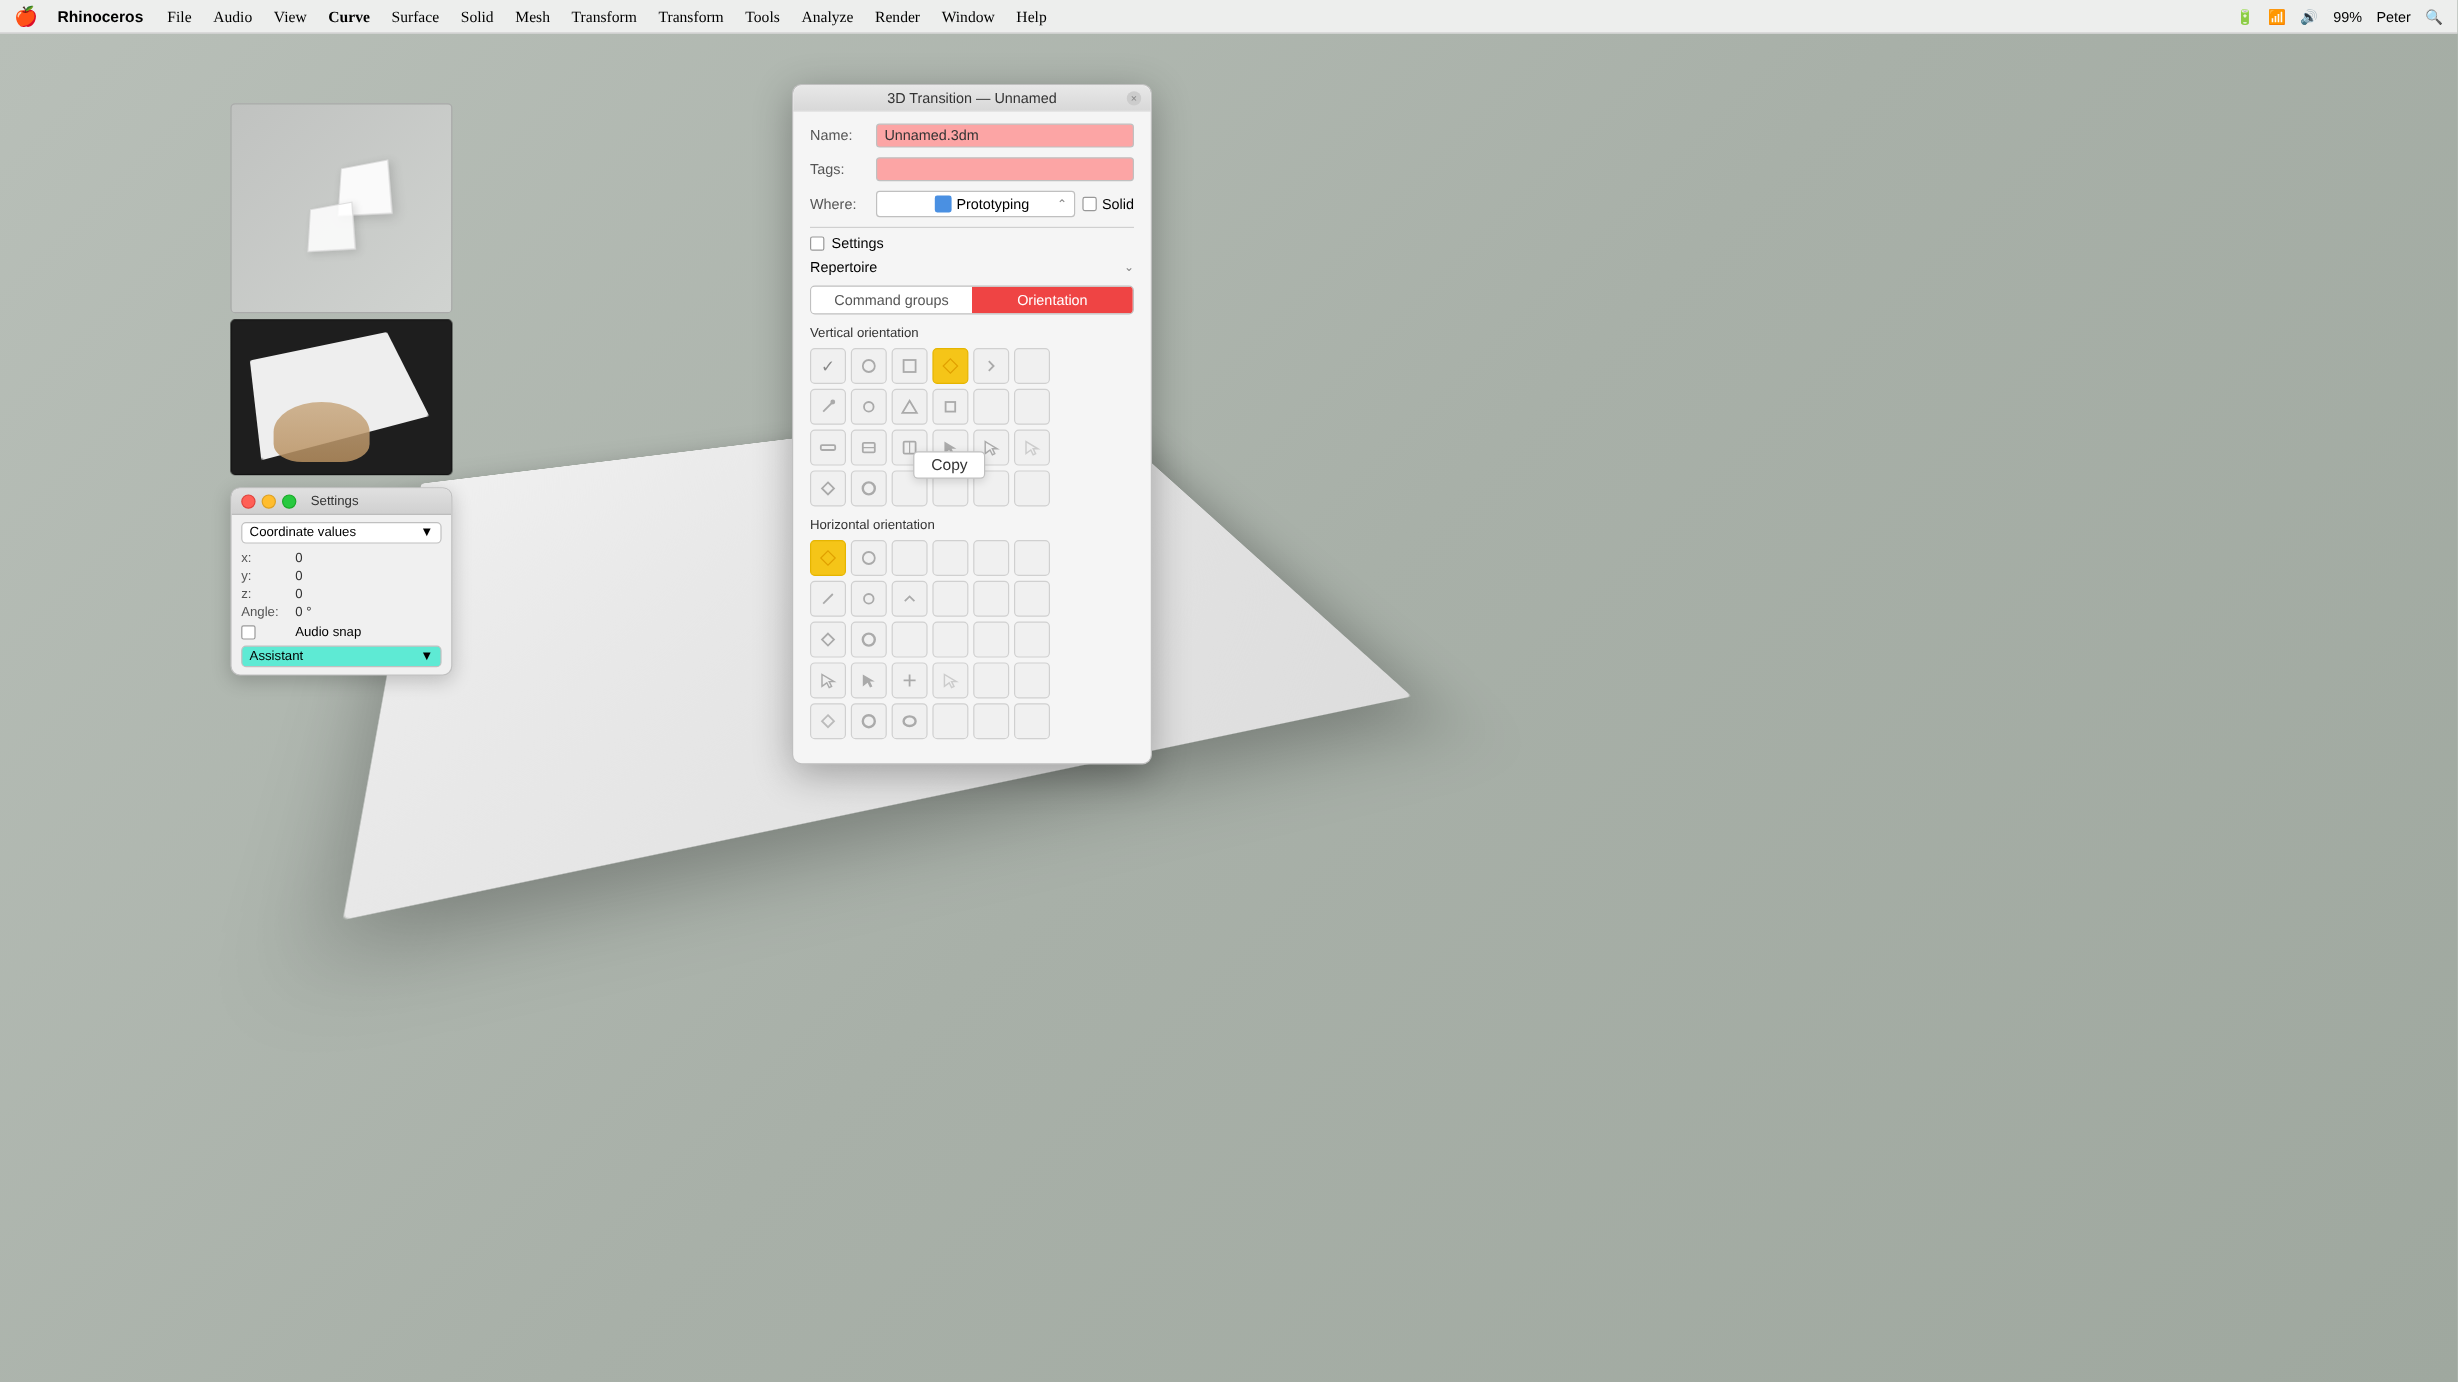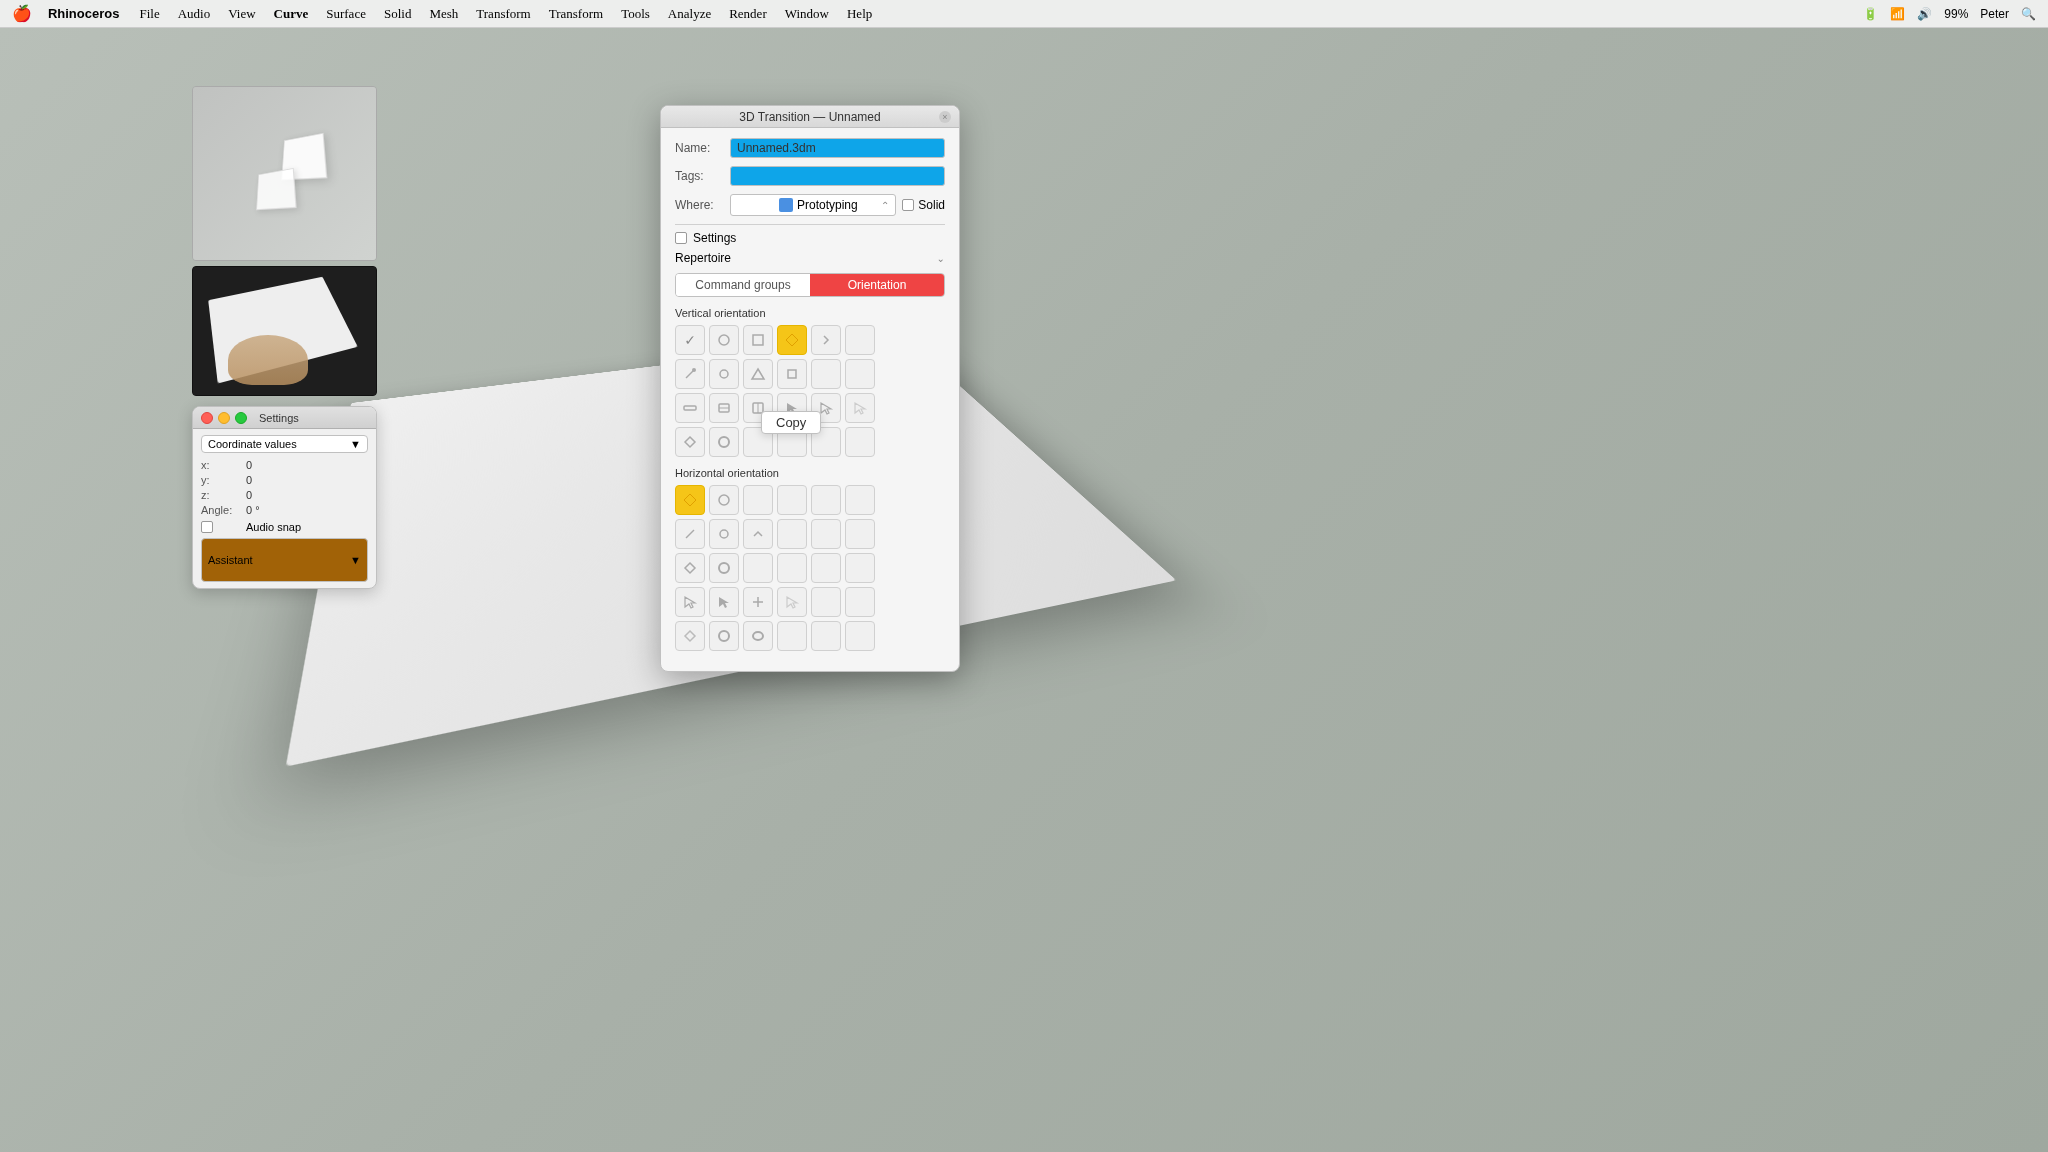--- a/index.html
+++ b/index.html
@@ -141,44 +141,43 @@
     .settings-checkbox {
       width: 12px;
       height: 12px;
       border: 1px solid #999;
       background: white;
       margin-right: 5px;
       border-radius: 2px;
     }
     .settings-assistant {
       width: 100%;
-      background: #a16207;
+      background: #5eead4;
       border: 1px solid #c0c0c0;
       border-radius: 4px;
-      padding: 15px 6px;
+      padding: 2px 6px;
       font-size: 11px;
       display: flex;
       align-items: center;
       justify-content: space-between;
       margin-top: 4px;
     }
 
     
     .dialog {
       position: absolute;
       top: 42px;
       left: 660px;
       width: 300px;
       background: #f5f5f5;
       border: 1px solid #c0c0c0;
       border-radius: 8px;
       box-shadow: 0 8px 32px rgba(0,0,0,0.3);
       overflow: visible;
       z-index: 200;
-      margin-top: 35px;
     }
     .dialog-titlebar {
       background: linear-gradient(180deg, #e8e8e8 0%, #d8d8d8 100%);
       height: 22px;
       display: flex;
       align-items: center;
       justify-content: center;
       border-bottom: 1px solid #c0c0c0;
       border-radius: 8px 8px 0 0;
       font-size: 12px;
@@ -209,21 +208,21 @@
       margin-bottom: 8px;
       font-size: 12px;
     }
     .dialog-label {
       width: 55px;
       color: #555;
       font-size: 12px;
     }
     .dialog-input {
       flex: 1;
-      background: #0ea5e9;
+      background: #fca5a5;
       border: 1px solid #c0c0c0;
       border-radius: 3px;
       padding: 2px 6px;
       font-size: 12px;
       color: #333;
       height: 20px;
     }
     .where-dropdown {
       flex: 1;
       background: white;

